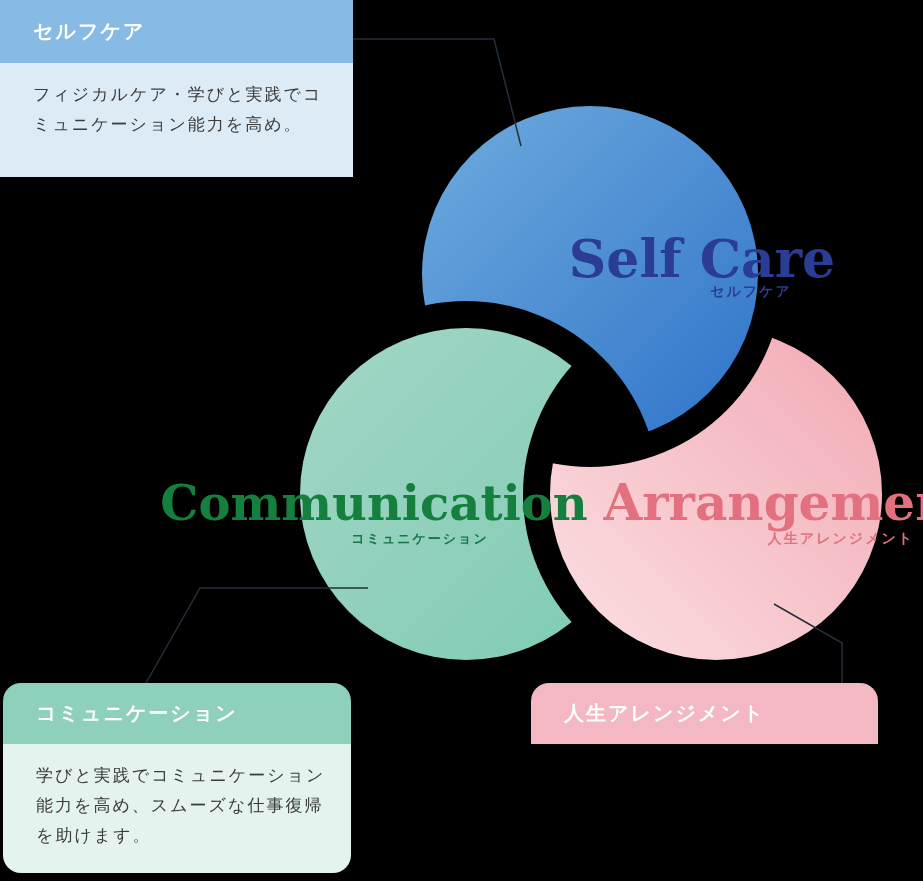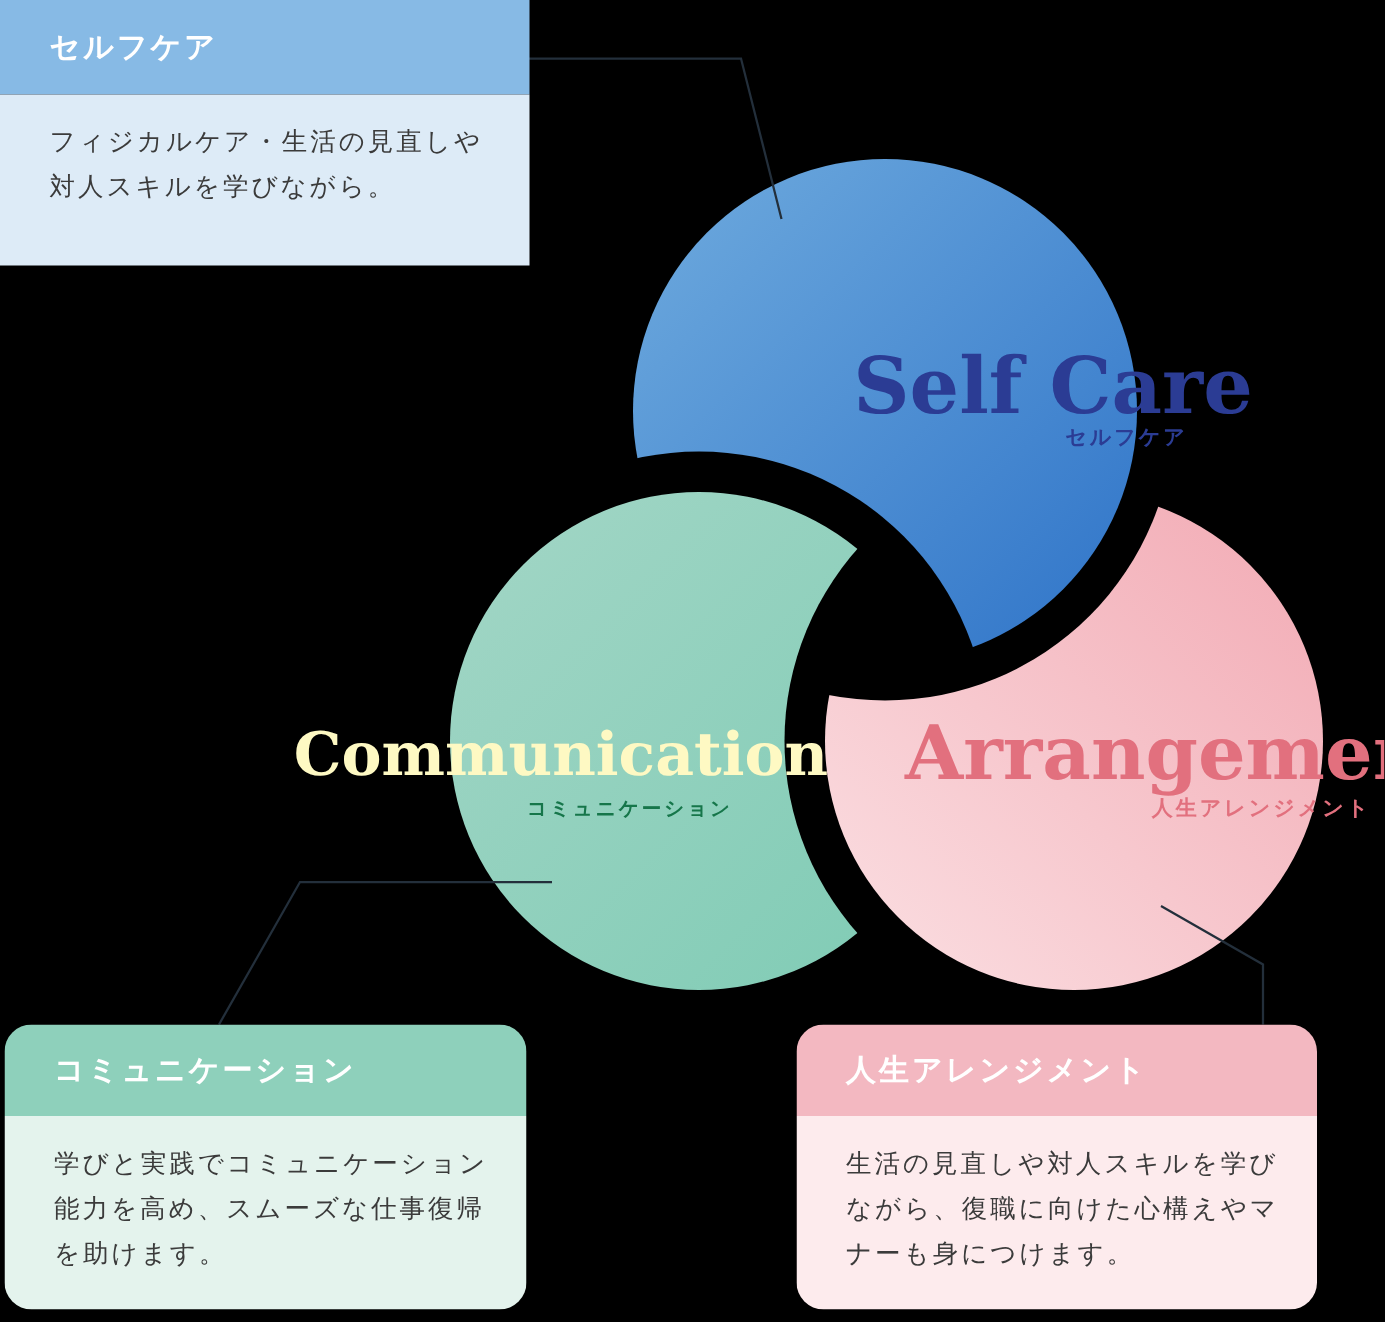--- a/index.html
+++ b/index.html
@@ -38,21 +38,21 @@
     position:absolute;transform:translate(-50%,-50%);
     font-family:"DejaVu Serif","Liberation Serif",serif;
     font-weight:bold;white-space:nowrap;
   }
   .script-ja{
     position:absolute;transform:translate(-50%,-50%);
     font-size:14px;font-weight:bold;letter-spacing:2px;white-space:nowrap;
   }
   #self-care-en{left:702px;top:258px;font-size:52px;color:#2b3c94;}
   #self-care-ja{left:751px;top:292px;color:#2b3c94;}
-  #communication-en{left:374px;top:503px;font-size:40px;color:#fef9c3;}
+  #communication-en{left:374px;top:503px;font-size:48px;color:#15803d;}
   #communication-ja{left:420px;top:539px;color:#16764a;font-size:13px;}
   #arrangement-en{left:789px;top:502px;font-size:50px;color:#e2707e;}
   #arrangement-ja{left:841px;top:539px;color:#e2707e;}
 </style>
 </head>
 <body>
 
 <div class="stage">
 
   <svg width="923" height="881" viewBox="0 0 923 881">
@@ -96,26 +96,25 @@
   <div class="script-ja" id="self-care-ja">セルフケア</div>
 
   <div class="script-en" id="communication-en">Communication</div>
   <div class="script-ja" id="communication-ja">コミュニケーション</div>
 
   <div class="script-en" id="arrangement-en">Arrangement</div>
   <div class="script-ja" id="arrangement-ja">人生アレンジメント</div>
 
   <div class="callout" id="callout-self-care">
     <div class="hd">セルフケア</div>
-    <div class="bd">フィジカルケア・生活の見直しや対人スキルを学びながら。</div>
+    <div class="bd">フィジカルケア・学びと実践でコミュニケーション能力を高め。</div>
   </div>
 
   <div class="callout" id="callout-communication">
     <div class="hd">コミュニケーション</div>
     <div class="bd">学びと実践でコミュニケーション能力を高め、スムーズな仕事復帰を助けます。</div>
   </div>
 
   <div class="callout" id="callout-arrangement">
     <div class="hd">人生アレンジメント</div>
-    <div class="bd">生活の見直しや対人スキルを学びながら、復職に向けた心構えやマナーも身につけます。</div>
   </div>
 
 </div>
 
 </body></html>

